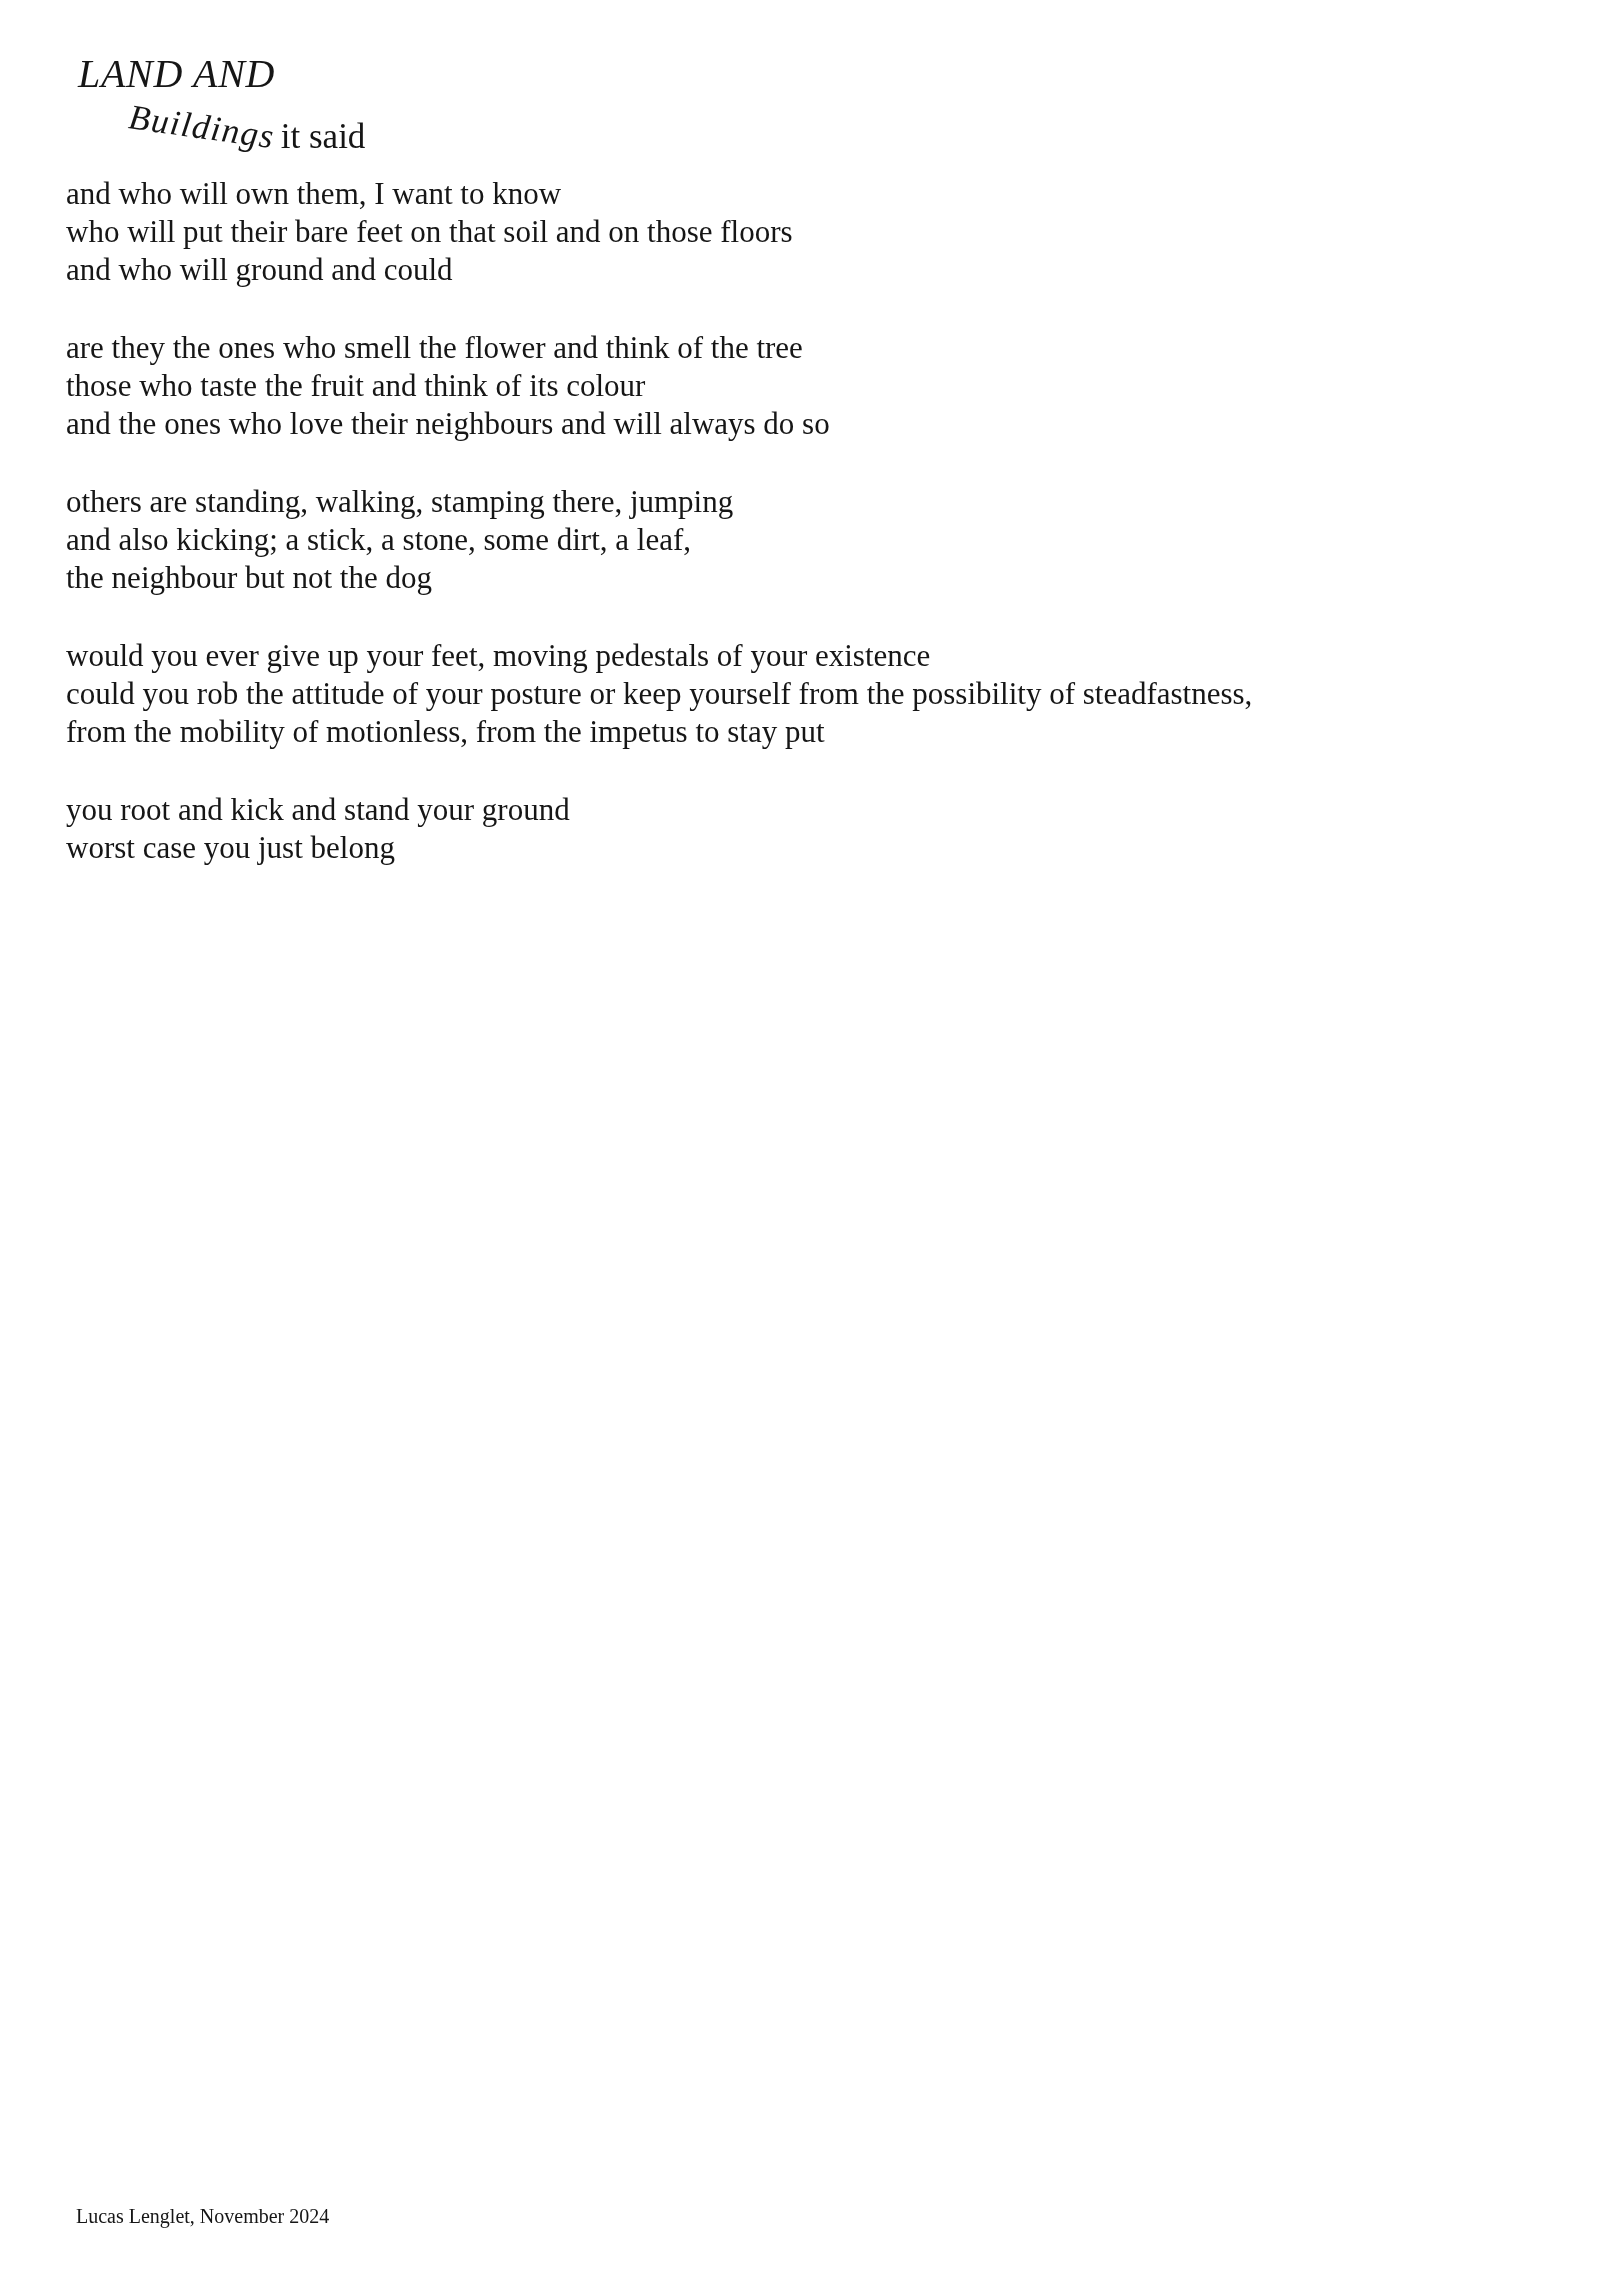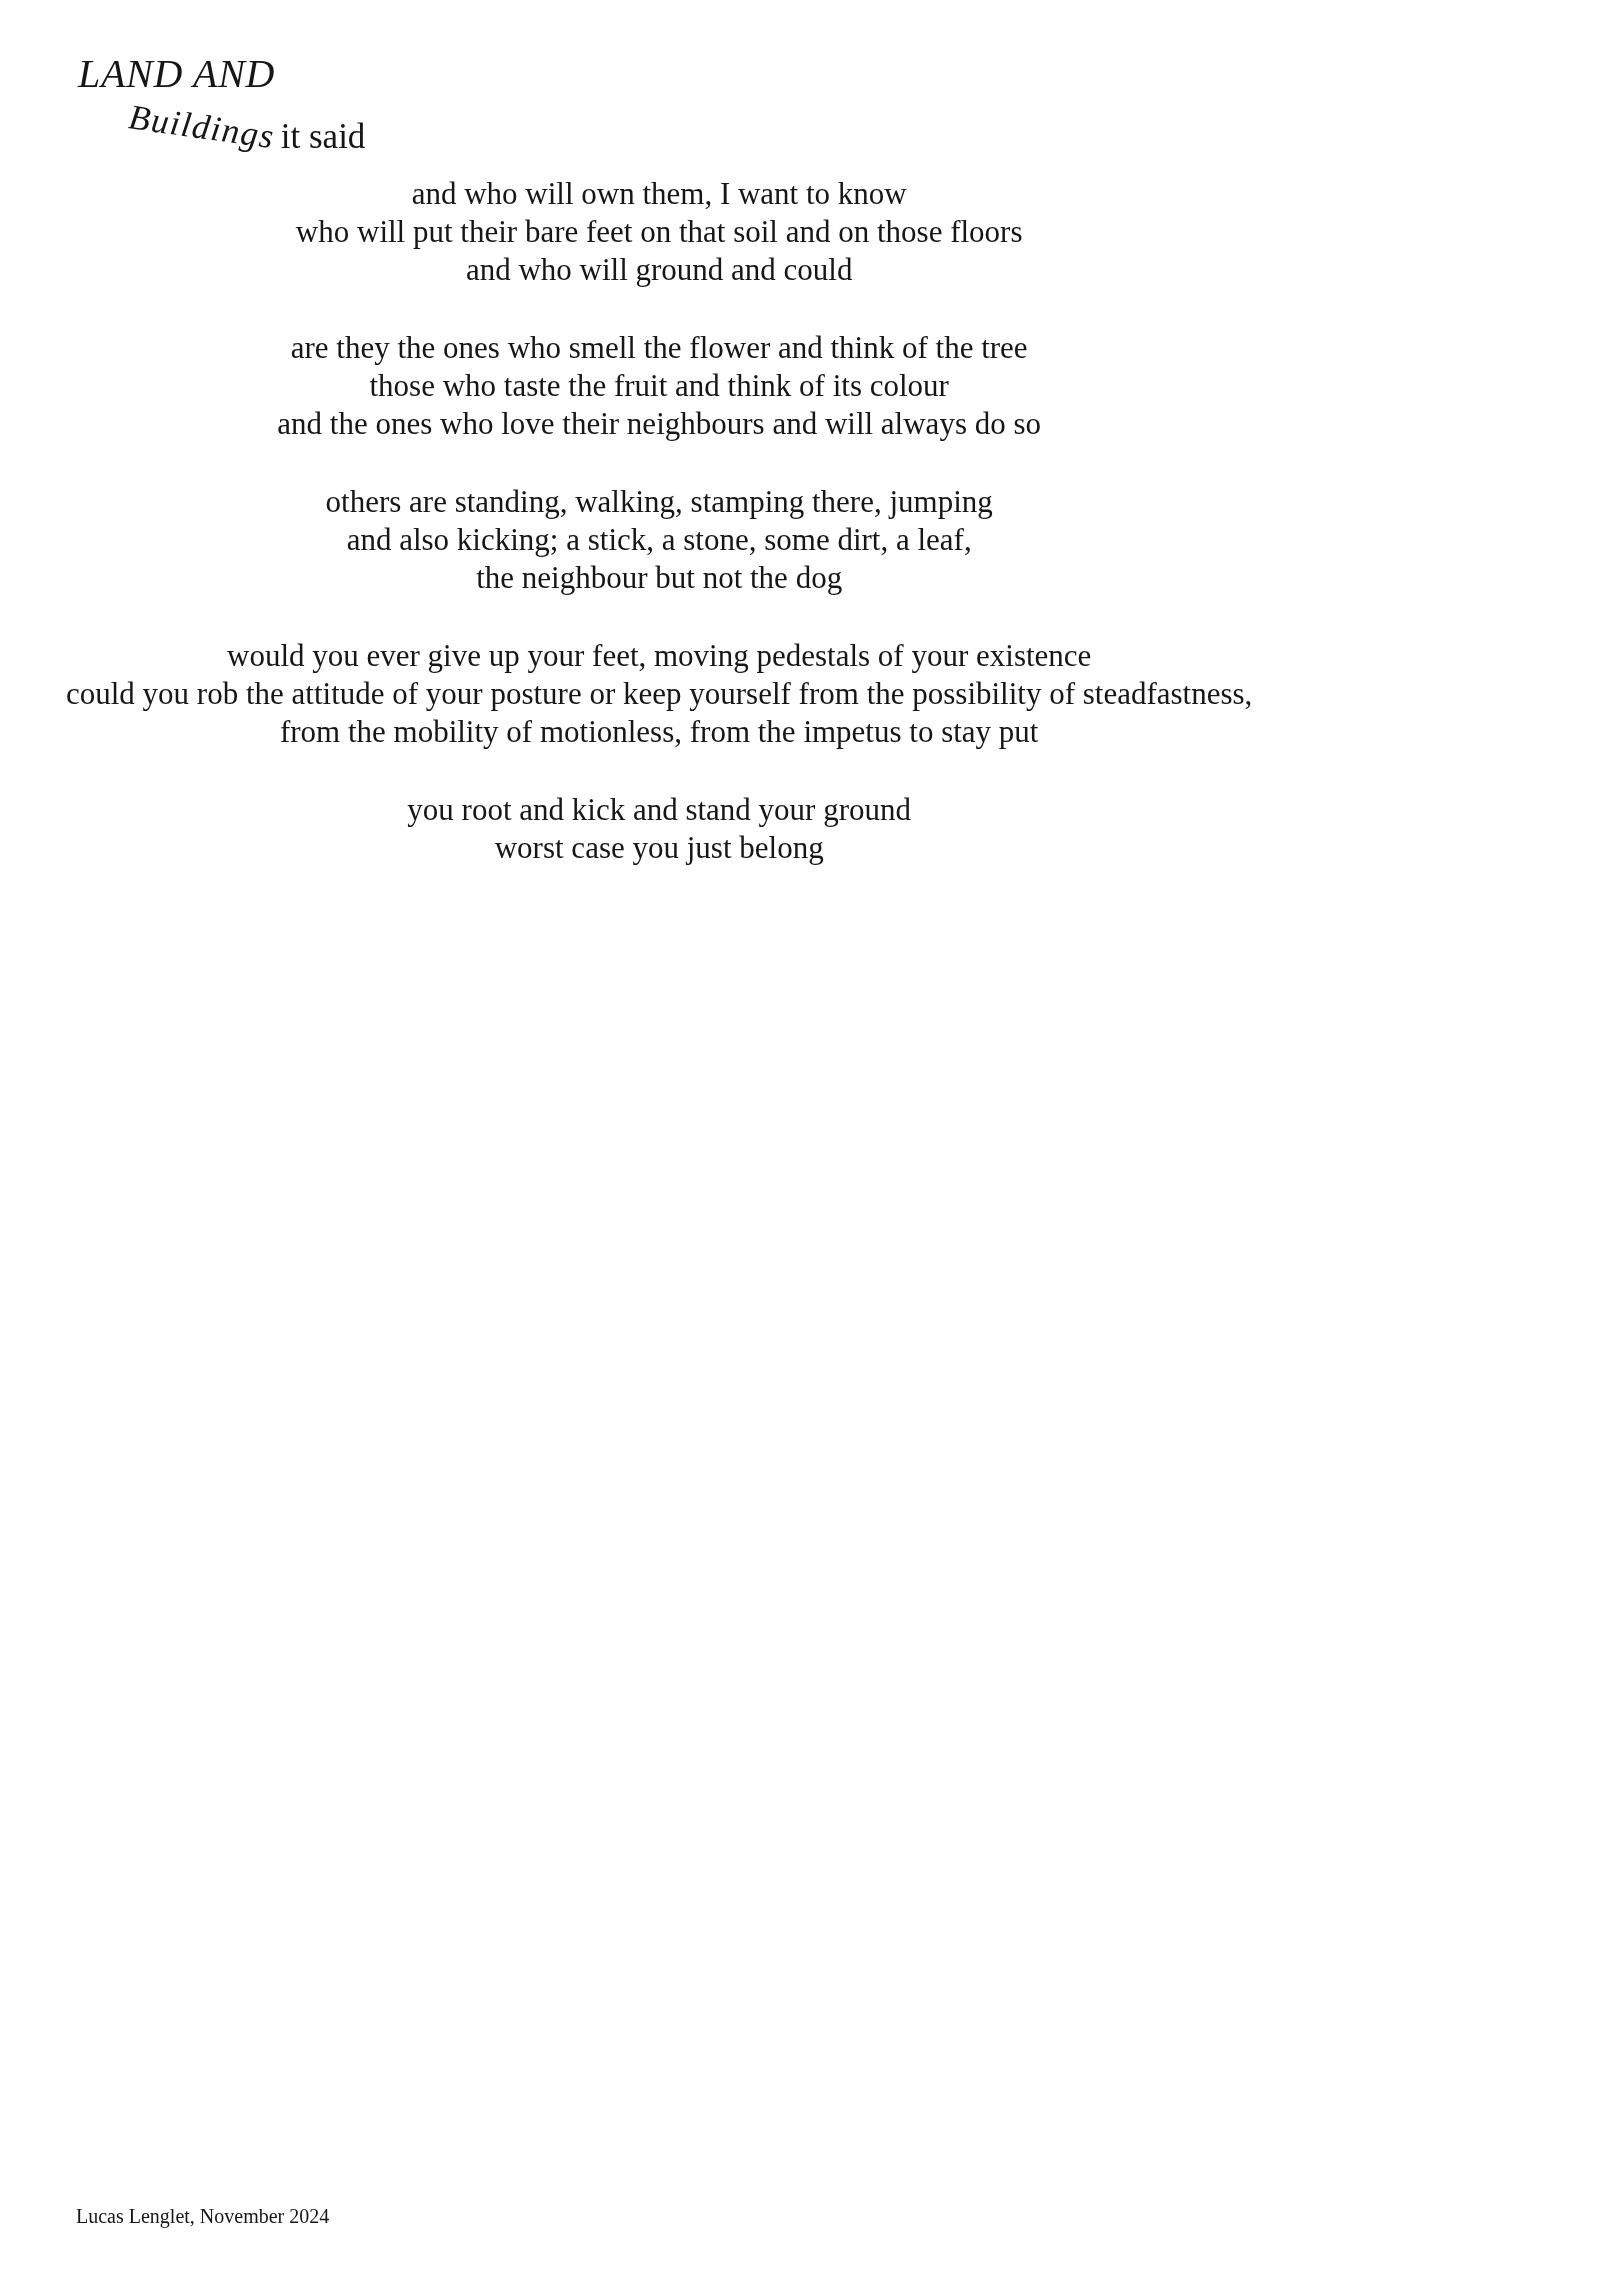--- a/index.html
+++ b/index.html
@@ -47,21 +47,20 @@
     transform: translateY(20px);
     margin-left: 7px;
     font-family: Liberation Serif, serif;
   }
   .poem {
     position: absolute;
     left: 66px;
     top: 175px;
     font-size: 31px;
     line-height: 38px;
-    text-align: center;
   }
   .stanza + .stanza {
     margin-top: 40px;
   }
   .poem-line {
     white-space: nowrap;
   }
   .footer {
     position: absolute;
     left: 76px;

